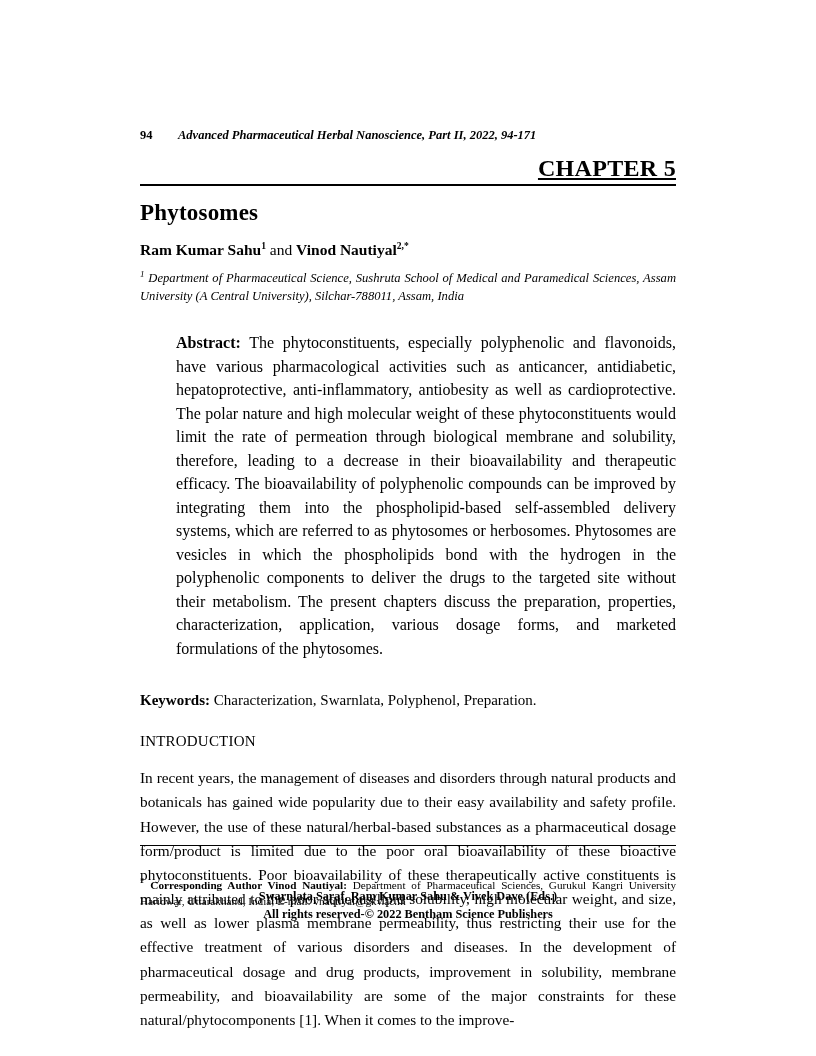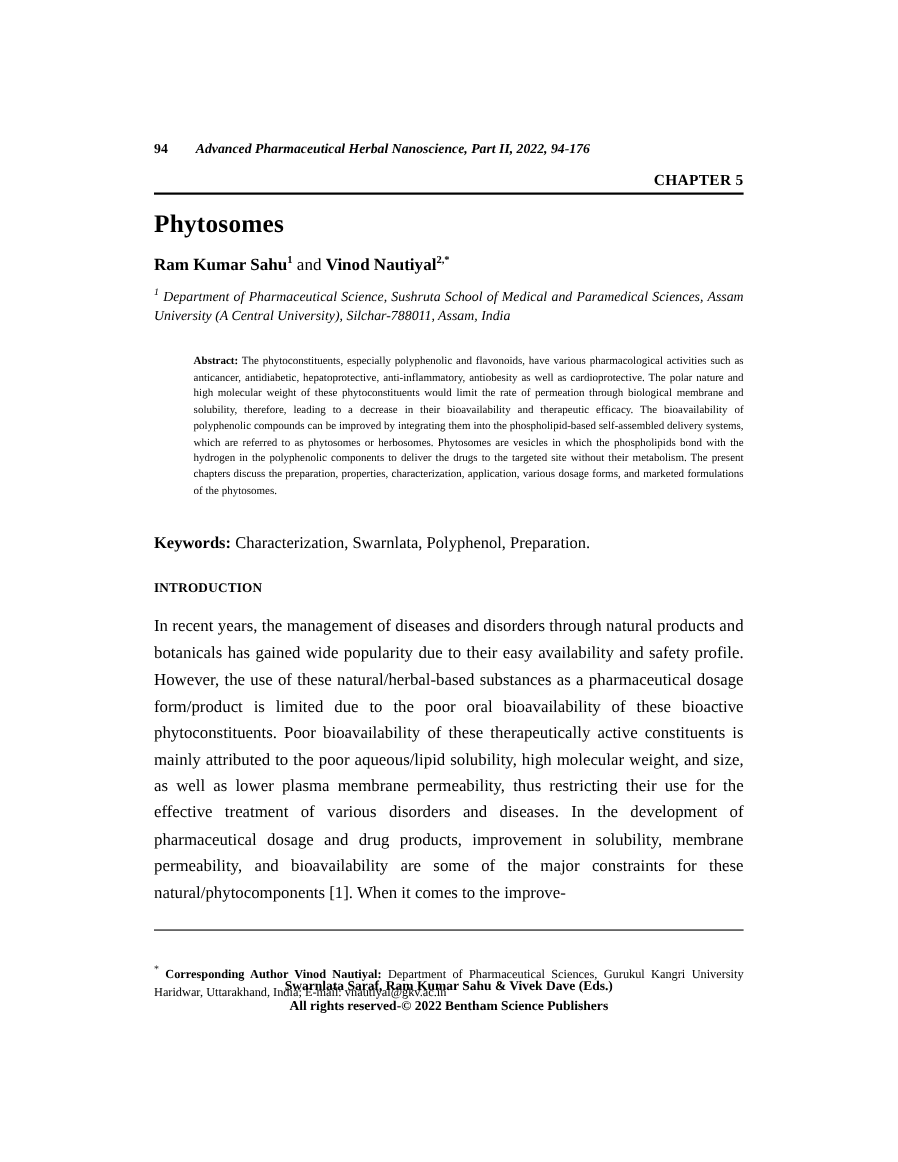--- a/index.html
+++ b/index.html
@@ -38,23 +38,24 @@
     font-size: 12.5px;
   }
   
   .chapter-line {
     margin-top: 12px;
     border-bottom: 2.5px solid #000;
     padding-bottom: 2px;
     text-align: right;
   }
   .chapter-label {
-    font-size: 14px;
+    font-size: 24px;
     font-weight: bold;
     letter-spacing: 0.3px;
+    text-decoration: underline;
   }
   h1.title {
     font-size: 23px;
     font-weight: bold;
     margin: 14px 0 0 0;
     letter-spacing: 0.2px;
   }
   .authors {
     font-size: 15.5px;
     font-weight: bold;
@@ -75,38 +76,38 @@
     margin-top: 9px;
     text-align: justify;
   }
   .affil .num {
     font-style: italic;
     font-size: 9px;
     vertical-align: super;
   }
   .abstract {
     margin: 26px 0 0 36px;
-    font-size: 10px;
+    font-size: 16px;
     line-height: 1.47;
     text-align: justify;
   }
   .abstract .lead {
     font-weight: bold;
   }
   .keywords {
     margin-top: 30px;
     font-size: 15px;
     line-height: 1.4;
   }
   .keywords .lead {
     font-weight: bold;
   }
   h2.section {
-    font-size: 12px;
-    font-weight: bold;
+    font-size: 15px;
+    font-weight: normal;
     margin: 22px 0 0 0;
     letter-spacing: 0.2px;
   }
   .body-par {
     margin-top: 16px;
     font-size: 15.3px;
     line-height: 1.58;
     text-align: justify;
   }
   
@@ -144,21 +145,21 @@
     line-height: 1.45;
   }
 </style>
 </head>
 <body>
 
 <div class="page">
 
   <div class="runhead">
     <span class="runhead-page">94</span>
-    <span class="runhead-title">Advanced Pharmaceutical Herbal Nanoscience, Part II, 2022, 94-176</span>
+    <span class="runhead-title">Advanced Pharmaceutical Herbal Nanoscience, Part II, 2022, 94-171</span>
   </div>
 
   <div class="chapter-line">
     <span class="chapter-label">CHAPTER 5</span>
   </div>
 
   <h1 class="title">Phytosomes</h1>
 
   <div class="authors">
     <span>Ram Kumar Sahu</span><sup>1</sup><span class="conj"> and </span><span>Vinod Nautiyal</span><sup>2,*</sup>

